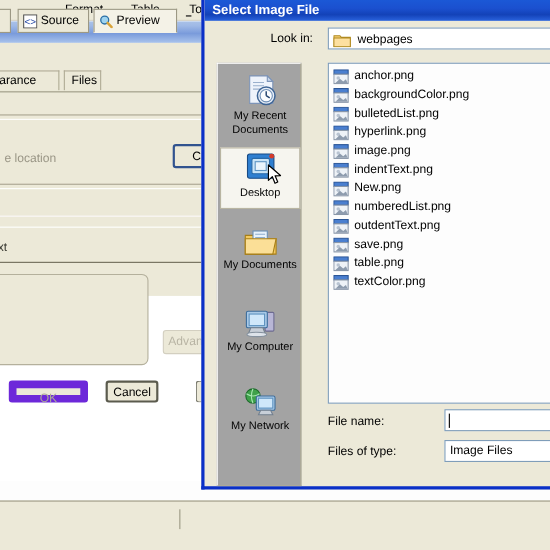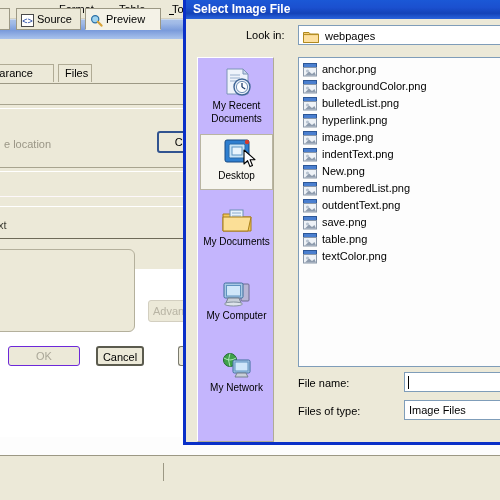--- a/index.html
+++ b/index.html
@@ -50,21 +50,21 @@
   }
   .bg-field-row {
     position:absolute; left:0; color:#9a9686; font-size:11px;
   }
   .bg-btn {
     position:absolute; height:20px; line-height:18px; text-align:center;
     background:#ece9d8; border:1px solid #7b7b6f; border-radius:3px;
     font-size:11px; color:#000;
   }
   .bg-btn.focus { border:2px solid #31538f; }
-  .bg-btn.disabled { color:#aaa798; border:1px solid #6d28d9; }
+  .bg-btn.disabled { color:#aaa798; border:7px solid #6d28d9; }
   .bg-btn.ghost { color:#b8b4a4; border:1px solid #d3cfc0; }
 
   .bg-textarea {
     position:absolute; background:#ece9d8; border:1px solid #b4b09c; border-radius:6px;
   }
 
   
   .app-bottom {
     position:absolute; left:0; top:455px; width:500px; height:45px;
     background:#ece9d8; border-top:1px solid #9c9884;
@@ -102,21 +102,21 @@
   .lookin-combo {
     position:absolute; left:112px; top:6px; width:210px; height:20px;
     background:#fff; border:1px solid #7f9db9;
     font-size:11px; line-height:18px;
   }
   .lookin-combo .folder { position:absolute; left:4px; top:4px; }
   .lookin-combo .txt { position:absolute; left:26px; top:1px; }
 
   .places {
     position:absolute; left:11px; top:38px; width:77px; height:385px;
-    background:#c4b5fd; border:1px solid #fff;
+    background:#a3a3a3; border:1px solid #fff;
     border-right-color:#b0ab95; border-bottom-color:#b0ab95;
   }
   .place {
     position:absolute; left:2px; width:73px; text-align:center;
     font-size:10px; color:#000;
   }
   .place .lbl { display:block; line-height:11px; margin-top:2px; }
   .place.selected {
     background:#f6f5ef; border:1px solid #b9b5a2;
   }

